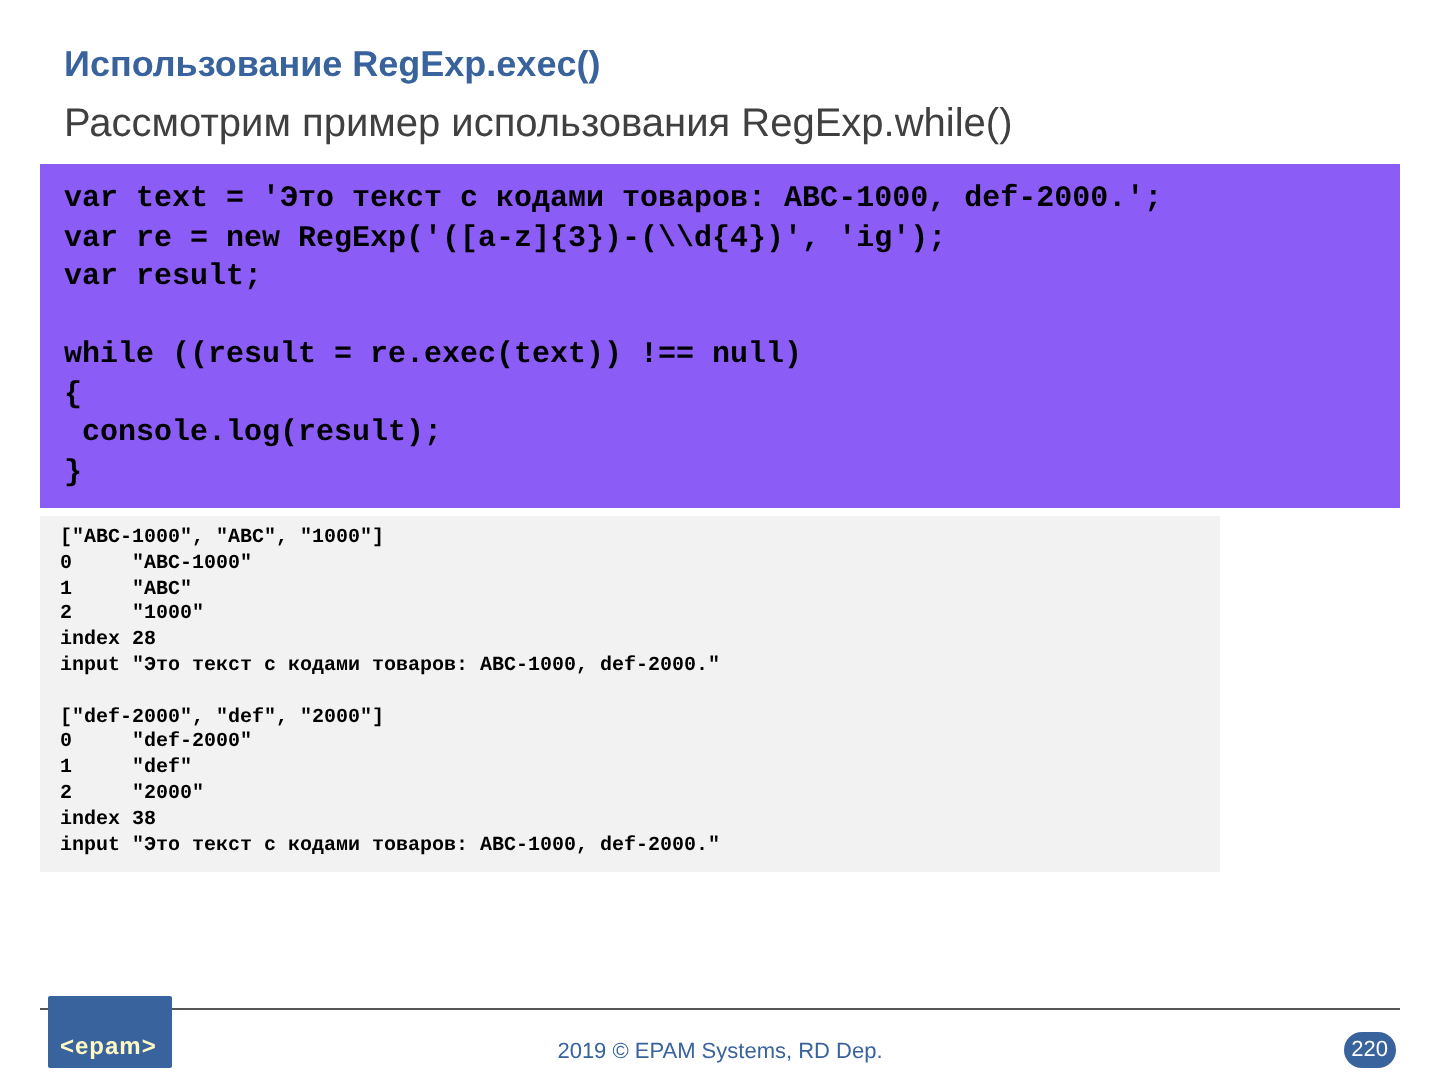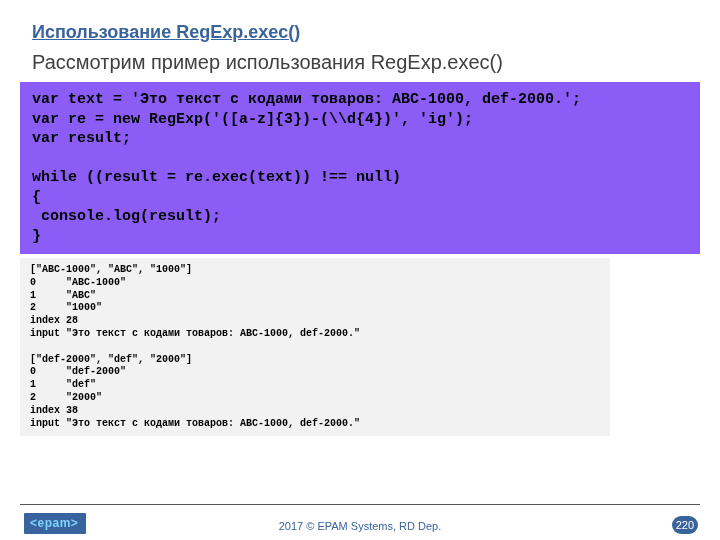--- a/index.html
+++ b/index.html
@@ -1,34 +1,34 @@
 <!DOCTYPE html>
 <html><head>
 <meta charset="utf-8">
 <style>
   * { margin: 0; padding: 0; box-sizing: border-box; }
   html, body { width: 720px; height: 540px; font-family: Arial, sans-serif; background: #fff; overflow: hidden; }
   .slide { width: 720px; height: 540px; position: relative; }
-  .title { color: #39639D; font-weight: bold; font-size: 18px; padding: 22px 0 8px 32px; text-decoration: underline; }
+  .title { color: #39639D; font-weight: bold; font-size: 18px; padding: 22px 0 8px 32px; }
   .subtitle { color: #404040; font-size: 20px; padding: 0 0 8px 32px; }
   .code-block { background: #8b5cf6; margin: 0 20px 4px 20px; padding: 8px 12px; font-family: "Courier New", monospace; font-weight: bold; font-size: 15px; line-height: 1.3; color: #000; white-space: pre-wrap; }
   .output-block { background: #F2F2F2; margin: 0 110px 0 20px; padding: 6px 10px; font-family: "Courier New", monospace; font-weight: bold; font-size: 10px; line-height: 1.28; color: #000; white-space: pre; }
   .footer { position: absolute; left: 0; bottom: 0; width: 100%; height: 36px; }
   .footer-line { position: absolute; left: 20px; right: 20px; top: 0; height: 1px; background: #555; }
-  .logo { position: absolute; left: 24px; bottom: 6px; background: #39639D; color: #7dd3fc; font-family: Arial, sans-serif; font-weight: bold; font-size: 12px; padding: 3px 8px 4px 6px; border-radius: 1px; letter-spacing: 0.5px; }
+  .logo { position: absolute; left: 24px; bottom: 6px; background: #39639D; color: #fef9c3; font-family: Arial, sans-serif; font-weight: bold; font-size: 12px; padding: 18px 8px 4px 6px; border-radius: 1px; letter-spacing: 0.5px; }
   .logo::after { content: ""; position: absolute; right: -4px; top: 0; bottom: 0; width: 0; border-top: 10px solid transparent; border-bottom: 10px solid transparent; }
   .copyright { position: absolute; left: 0; right: 0; bottom: 8px; text-align: center; font-size: 11px; color: #39639D; }
   .pagenum { position: absolute; right: 22px; bottom: 6px; background: #39639D; color: #fff; font-size: 11px; padding: 3px 4px; border-radius: 9px; }
 </style>
 </head>
 <body>
 
 <div class="slide">
   <div class="title">Использование RegExp.exec()</div>
-  <div class="subtitle">Рассмотрим пример использования RegExp.exec()</div>
+  <div class="subtitle">Рассмотрим пример использования RegExp.while()</div>
   <div class="code-block">var text = 'Это текст с кодами товаров: ABC-1000, def-2000.';
 var re = new RegExp('([a-z]{3})-(\\d{4})', 'ig');
 var result;
 
 while ((result = re.exec(text)) !== null)
 {
  console.log(result);
 }</div>
   <div class="output-block">["ABC-1000", "ABC", "1000"]
 0     "ABC-1000"
@@ -40,16 +40,16 @@
 ["def-2000", "def", "2000"]
 0     "def-2000"
 1     "def"
 2     "2000"
 index 38
 input "Это текст с кодами товаров: ABC-1000, def-2000."</div>
 
   <div class="footer">
     <div class="footer-line"></div>
     <div class="logo">&lt;epam&gt;</div>
-    <div class="copyright">2017 © EPAM Systems, RD Dep.</div>
+    <div class="copyright">2019 © EPAM Systems, RD Dep.</div>
     <div class="pagenum">220</div>
   </div>
 </div>
 
 </body></html>

